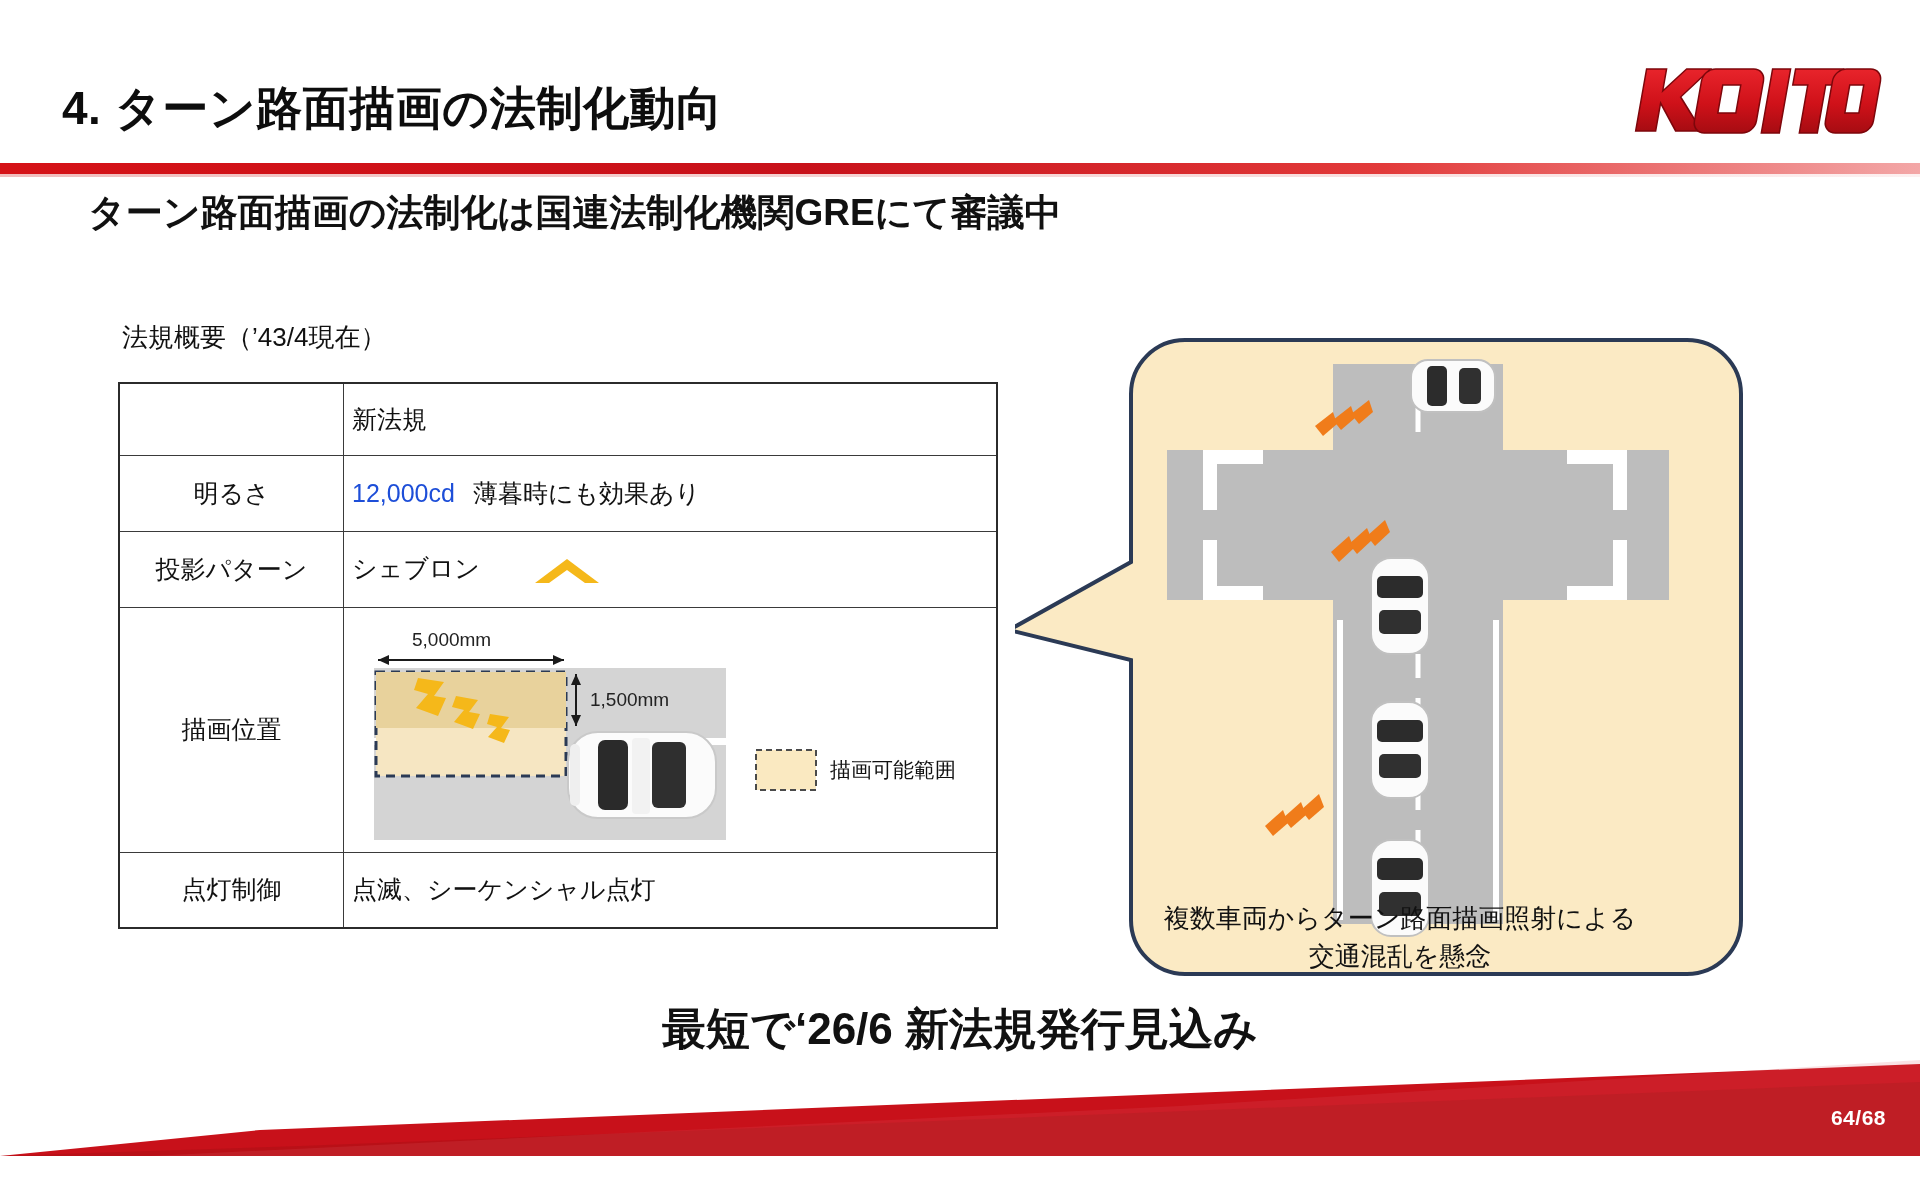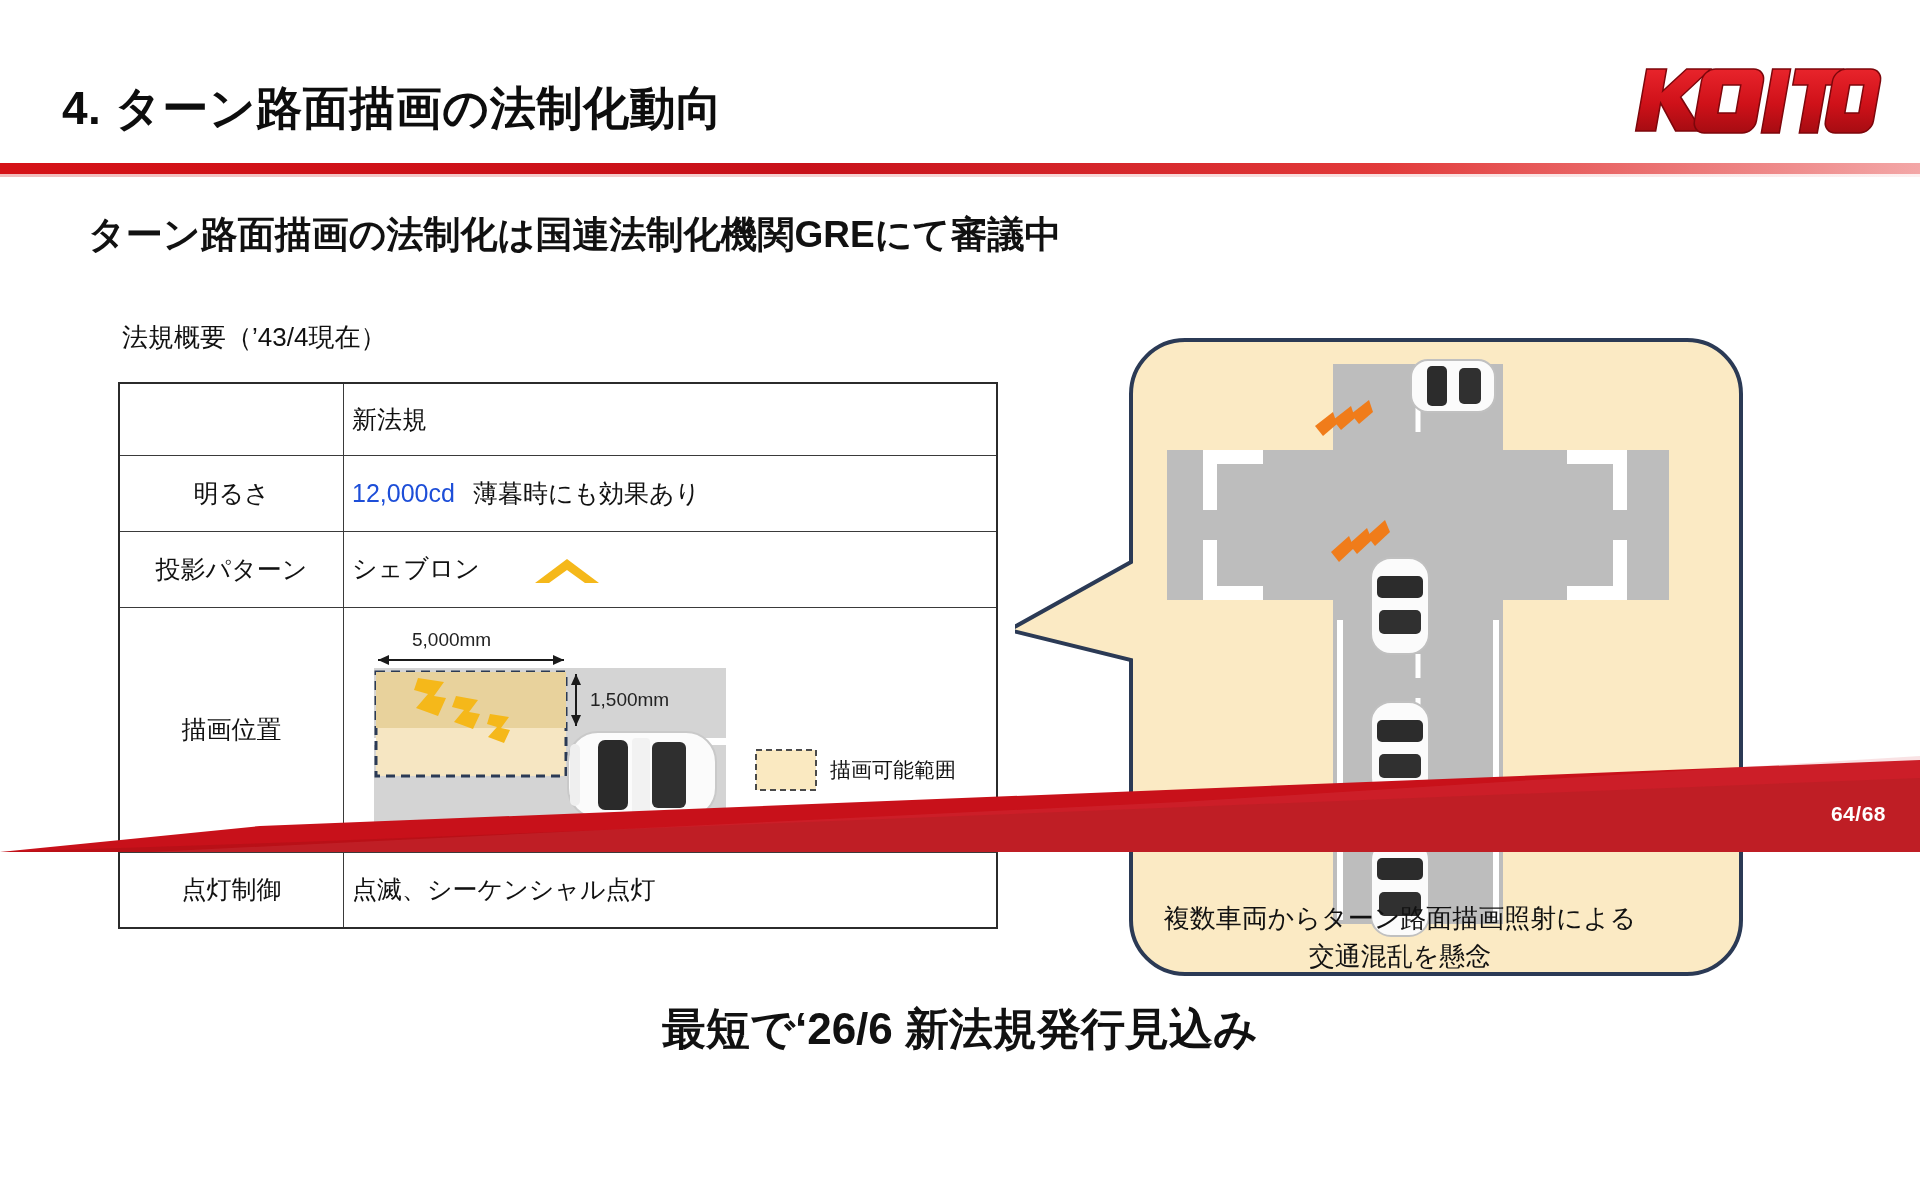--- a/index.html
+++ b/index.html
@@ -2,21 +2,21 @@
 <html><head>
 <meta charset="utf-8">
 <style>
   * { box-sizing: border-box; margin: 0; padding: 0; }
   html, body {
     width: 1920px; height: 1200px;
     background: #ffffff;
     font-family: "Liberation Sans", "DejaVu Sans", sans-serif;
     overflow: hidden;
   }
-  #slide { position: relative; width: 1920px; height: 852px; background: #fff; }
+  #slide { position: relative; width: 1920px; height: 1156px; background: #fff; }
 
   
   .title {
     position: absolute; left: 62px; top: 78px;
     font-size: 46px; font-weight: 700; color: #0d0d0d;
     letter-spacing: 0.5px; white-space: nowrap;
   }
   .header-rule {
     position: absolute; left: 0; top: 163px; width: 1920px; height: 11px;
     background: linear-gradient(90deg, #d51217 0%, #c8111a 42%, #e23a3a 72%, #f3a7a7 100%);
@@ -28,21 +28,21 @@
 
   
   .logo {
     position: absolute; right: 36px; top: 62px;
     width: 250px; height: 74px;
     display: flex; align-items: center; justify-content: center;
   }
 
   
   .subtitle {
-    position: absolute; left: 88px; top: 210px;
+    position: absolute; left: 88px; top: 188px;
     font-size: 37px; font-weight: 700; color: #111;
     white-space: nowrap;
   }
 
   
   .table-caption {
     position: absolute; left: 122px; top: 320px;
     font-size: 26px; font-weight: 400; color: #111; white-space: nowrap;
   }
 

